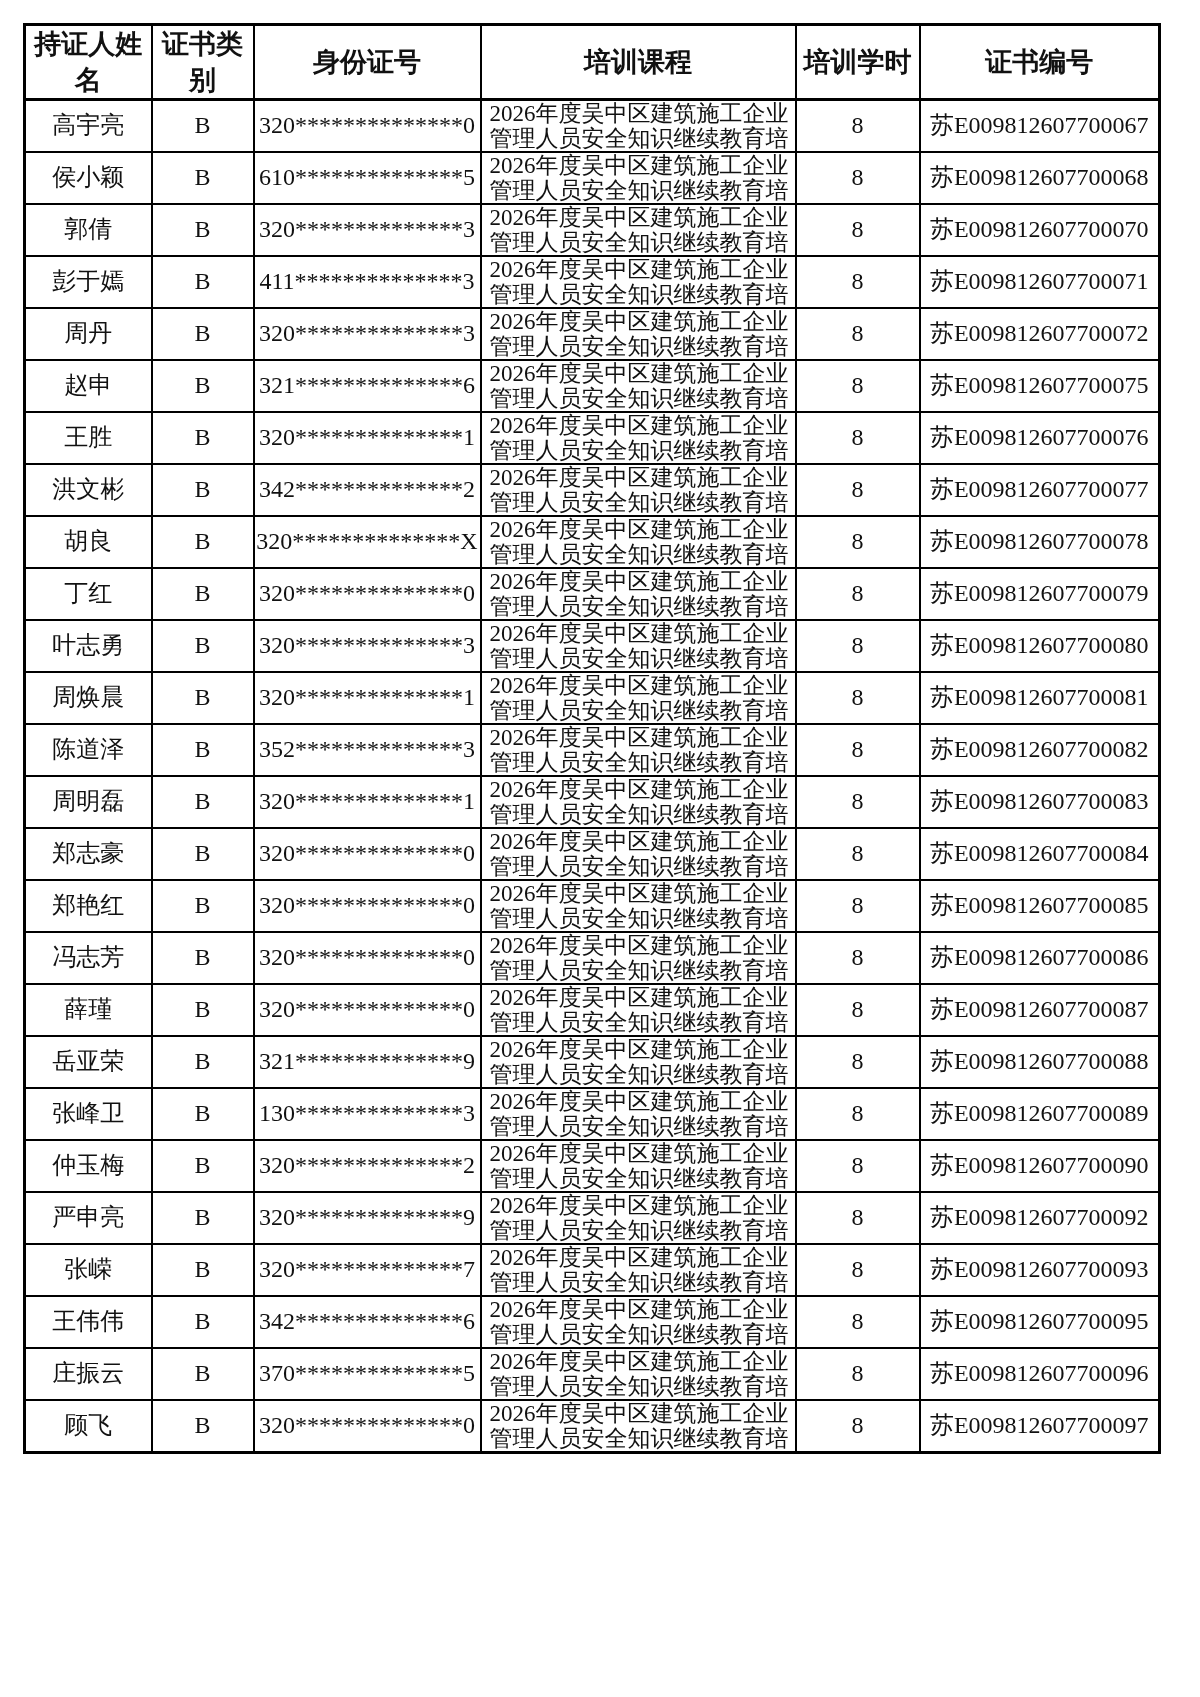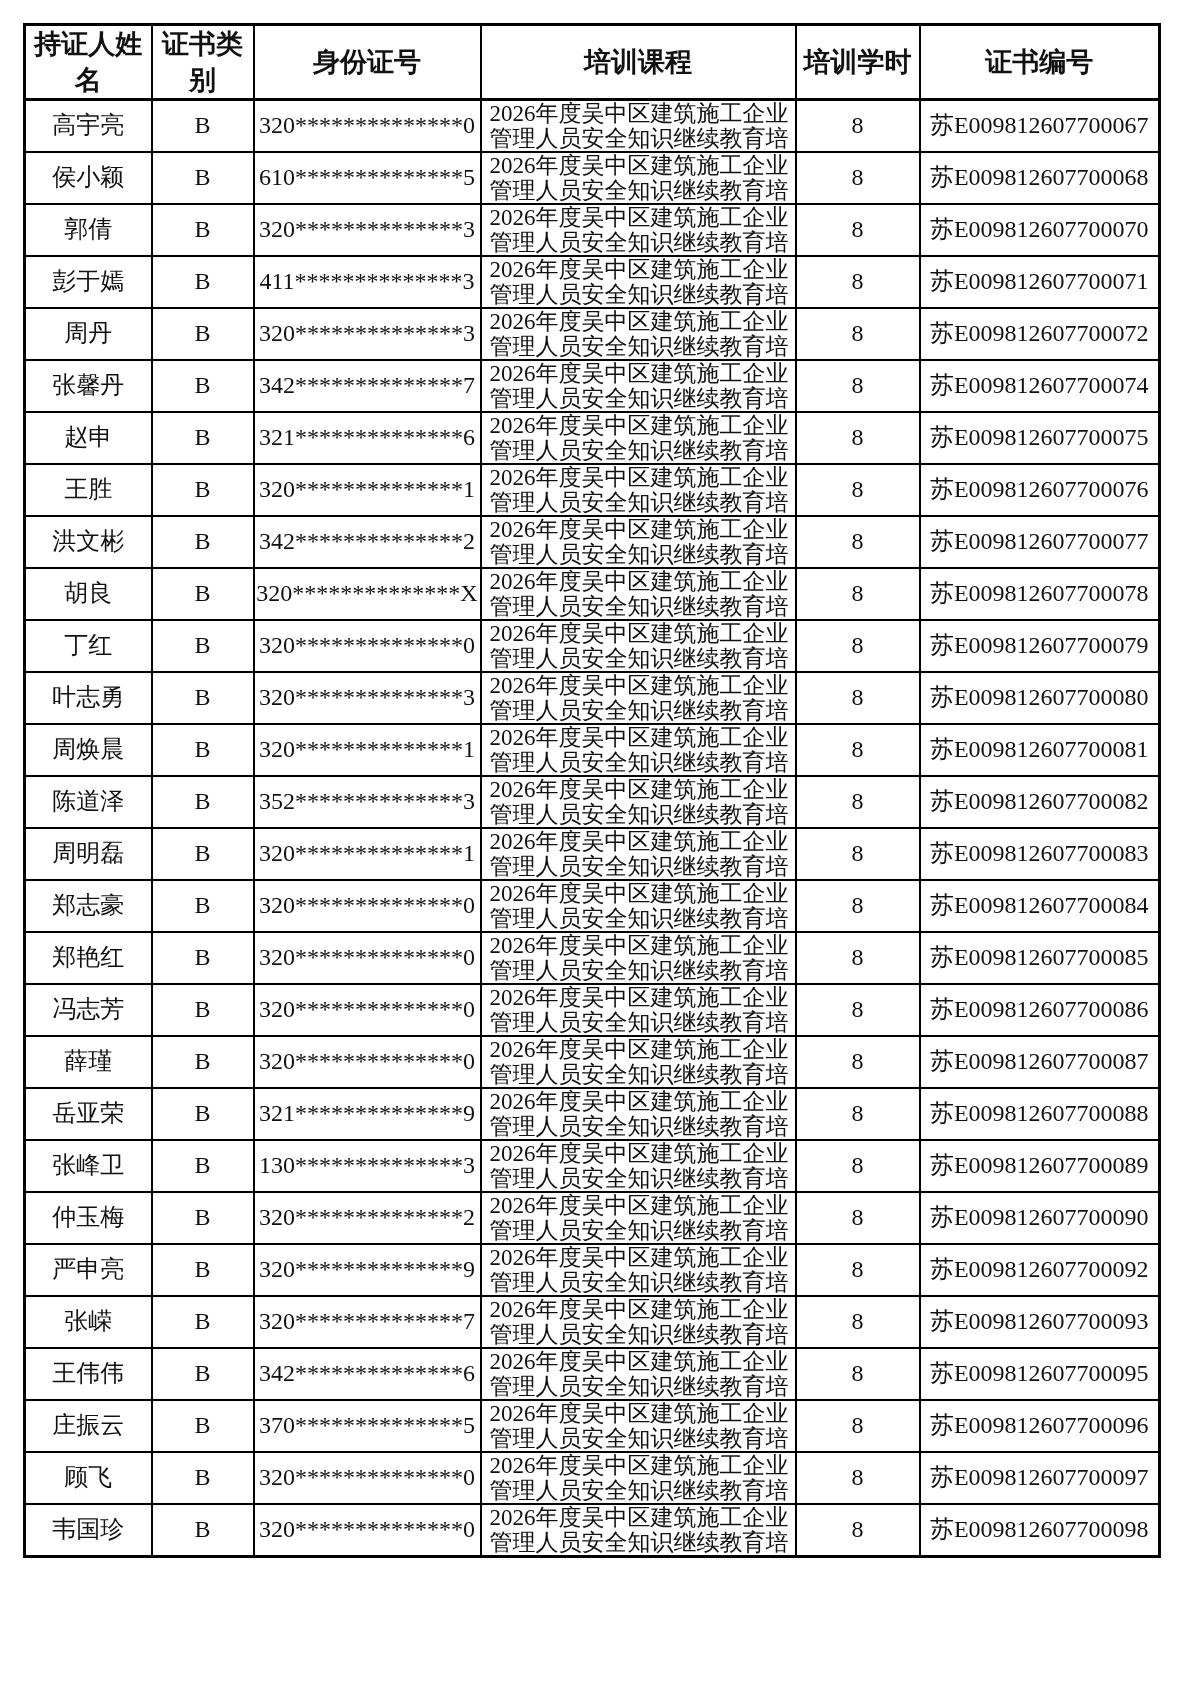--- a/index.html
+++ b/index.html
@@ -139,31 +139,20 @@
       <td class="cell-type">B</td>
       <td class="cell-id">320**************3</td>
       <td class="cell-course">
         <div class="course-line">2026年度吴中区建筑施工企业</div>
         <div class="course-line">管理人员安全知识继续教育培</div>
       </td>
       <td class="cell-hours">8</td>
       <td class="cell-cert-no">苏E009812607700072</td>
     </tr>
         <tr>
-      <td class="cell-name">张馨丹</td>
-      <td class="cell-type">B</td>
-      <td class="cell-id">342**************7</td>
-      <td class="cell-course">
-        <div class="course-line">2026年度吴中区建筑施工企业</div>
-        <div class="course-line">管理人员安全知识继续教育培</div>
-      </td>
-      <td class="cell-hours">8</td>
-      <td class="cell-cert-no">苏E009812607700074</td>
-    </tr>
-        <tr>
       <td class="cell-name">赵申</td>
       <td class="cell-type">B</td>
       <td class="cell-id">321**************6</td>
       <td class="cell-course">
         <div class="course-line">2026年度吴中区建筑施工企业</div>
         <div class="course-line">管理人员安全知识继续教育培</div>
       </td>
       <td class="cell-hours">8</td>
       <td class="cell-cert-no">苏E009812607700075</td>
     </tr>
@@ -379,28 +368,17 @@
         <tr>
       <td class="cell-name">顾飞</td>
       <td class="cell-type">B</td>
       <td class="cell-id">320**************0</td>
       <td class="cell-course">
         <div class="course-line">2026年度吴中区建筑施工企业</div>
         <div class="course-line">管理人员安全知识继续教育培</div>
       </td>
       <td class="cell-hours">8</td>
       <td class="cell-cert-no">苏E009812607700097</td>
-    </tr>
-        <tr>
-      <td class="cell-name">韦国珍</td>
-      <td class="cell-type">B</td>
-      <td class="cell-id">320**************0</td>
-      <td class="cell-course">
-        <div class="course-line">2026年度吴中区建筑施工企业</div>
-        <div class="course-line">管理人员安全知识继续教育培</div>
-      </td>
-      <td class="cell-hours">8</td>
-      <td class="cell-cert-no">苏E009812607700098</td>
     </tr>
       </tbody>
   </table>
 
 </div>
 
 </body></html>

